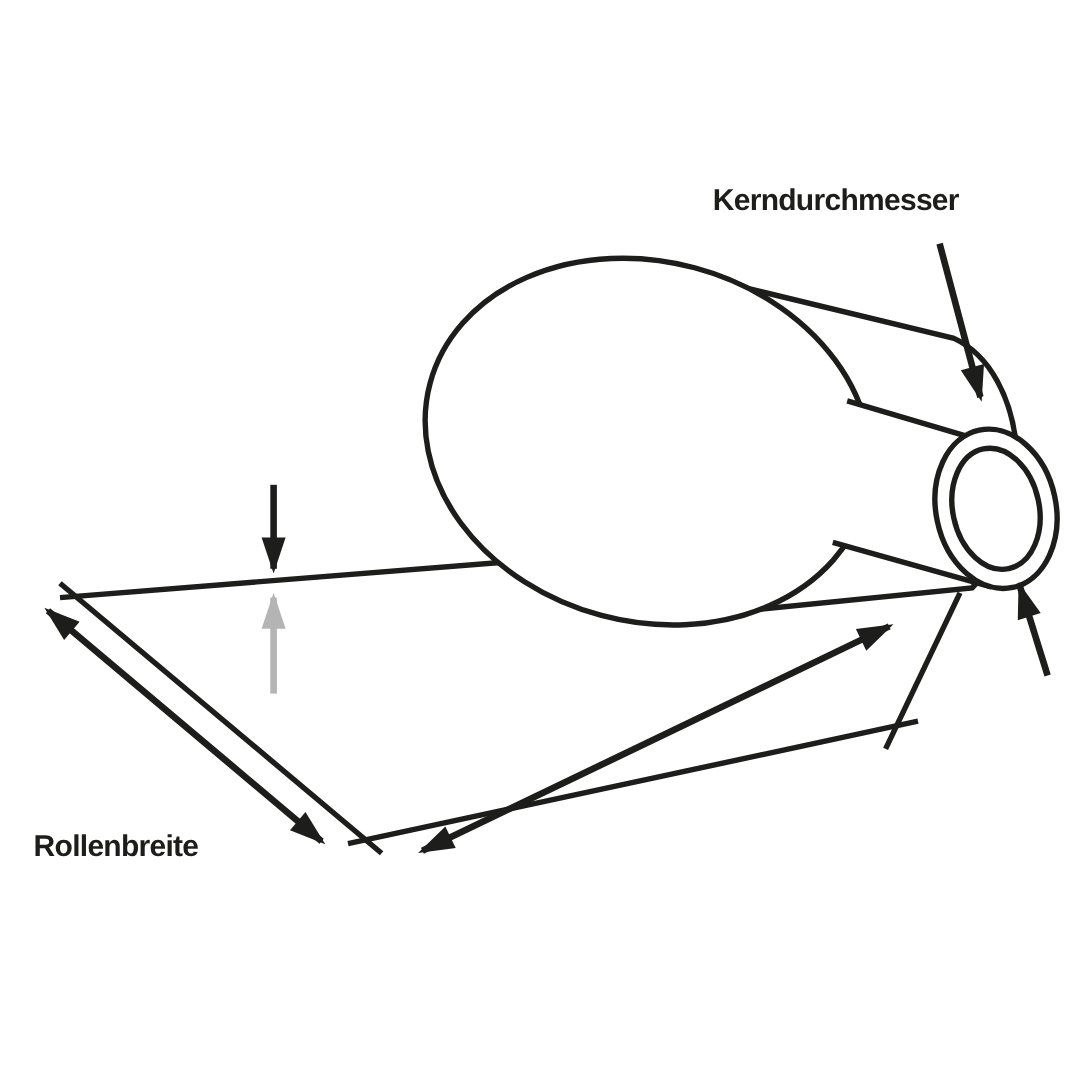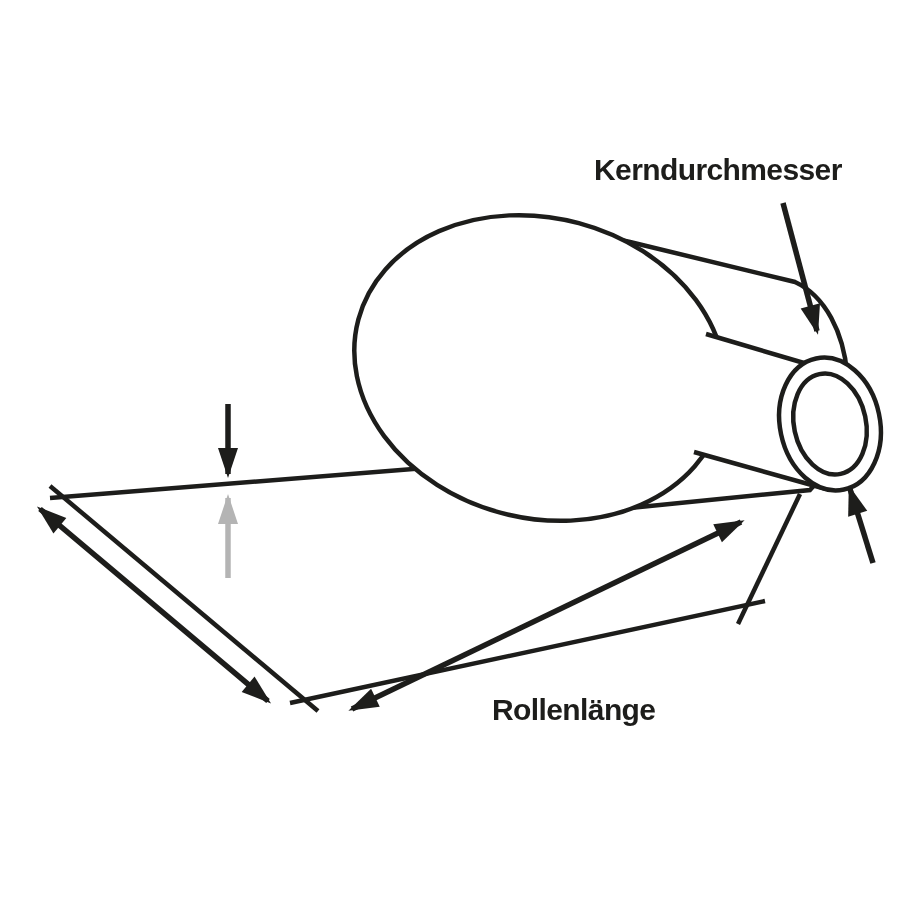--- a/index.html
+++ b/index.html
@@ -17,21 +17,21 @@
   .shape   { stroke: var(--line, #1d1d1b); stroke-width: 4.5; fill: var(--background, #ffffff); }
   .outline { stroke: var(--line, #1d1d1b); stroke-width: 4.5; fill: none; }
   .fill-only { fill: var(--background, #ffffff); stroke: none; }
   .arrow      { stroke: var(--line, #1d1d1b); stroke-width: 5.5; fill: none; }
   .arrow-gray { stroke: var(--gray-arrow, #b4b4b4); stroke-width: 5.5; fill: none; }
   .head-dark-fill { fill: var(--line, #1d1d1b); }
   .head-gray-fill { fill: var(--gray-arrow, #b4b4b4); }
   .lbl {
     position: absolute;
     font-weight: bold;
-    font-size: 30px;
+    font-size: 25px;
     line-height: 1.15;
     letter-spacing: -0.6px;
     color: var(--line, #1d1d1b);
     white-space: nowrap;
   }
 </style>
 </head>
 <body>
 
 <div class="stage">
@@ -70,14 +70,14 @@
       <line class="arrow" x1="783" y1="203" x2="817" y2="331" marker-end="url(#head-dark)"></line>
       <line class="arrow" x1="873" y1="563" x2="850" y2="489" marker-end="url(#head-dark)"></line>
       <line class="arrow" x1="228" y1="404" x2="228" y2="474" marker-end="url(#head-dark)"></line>
       <line class="arrow-gray" x1="228" y1="578" x2="228" y2="498" marker-end="url(#head-gray)"></line>
       <line class="arrow" x1="40" y1="509" x2="268" y2="701" marker-start="url(#head-dark)" marker-end="url(#head-dark)"></line>
       <line class="arrow" x1="352" y1="709" x2="741" y2="522" marker-start="url(#head-dark)" marker-end="url(#head-dark)"></line>
     </g>
   </svg>
 
   <div class="lbl" style="left:594px; top:153px">Kerndurchmesser</div>
-  <div class="lbl" style="left:492px; top:693px">Rollenlänge</div>
+  <div class="lbl" style="left:28px; top:691px">Rollenbreite</div>
 </div>
 
 </body></html>

